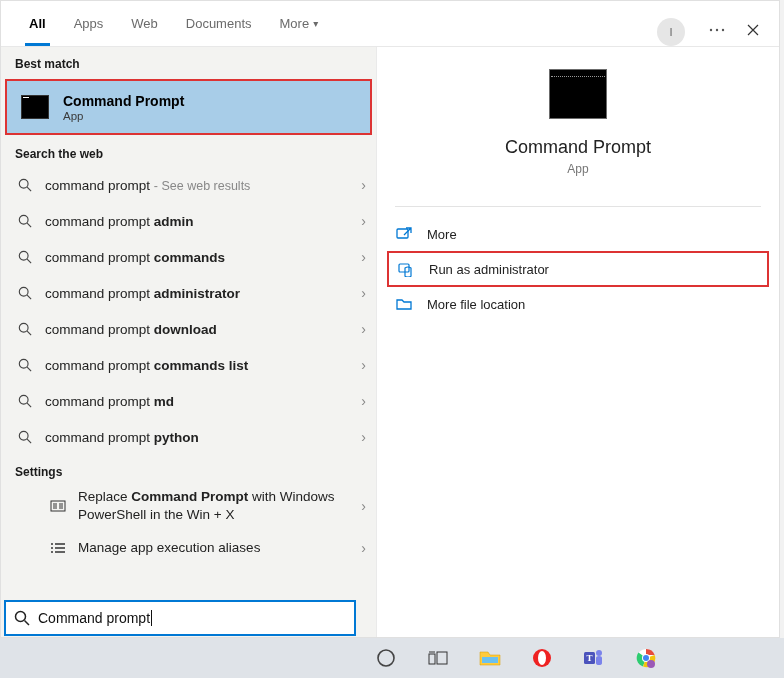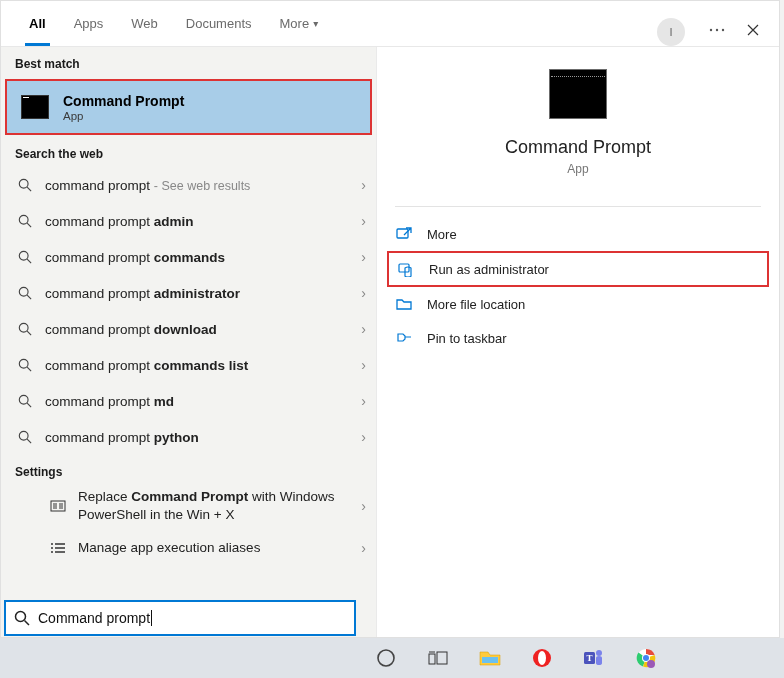--- a/index.html
+++ b/index.html
@@ -429,28 +429,20 @@
             <span class="action-label">Run as administrator</span>
           </div>
           <div class="action-row">
             <span class="action-icon">
               <svg width="16" height="14" viewBox="0 0 16 14">
                 <path d="M1 3 L1 12 L15 12 L15 5 L8 5 L6 3 Z" stroke="#0078d4" fill="none" stroke-width="1.3"></path>
               </svg>
             </span>
             <span class="action-label">More file location</span>
           </div>
-          <div class="action-row">
-            <span class="action-icon">
-              <svg width="16" height="14" viewBox="0 0 16 14">
-                <path d="M2 3 h5 l2 2 v3 l-2 2 h-5 Z M9 6 h6" stroke="#0078d4" fill="none" stroke-width="1.2"></path>
-              </svg>
-            </span>
-            <span class="action-label">Pin to taskbar</span>
-          </div>
         </div>
     </div>
   </div>
 </div>
 
 <div class="search-box">
   <span class="sicon">
     <svg width="16" height="16" viewBox="0 0 16 16">
         <circle cx="6.5" cy="6.5" r="5" stroke="#222" stroke-width="1.5" fill="none"></circle>
         <path d="M10.5 10.5 L15 15" stroke="#222" stroke-width="1.5"></path>

